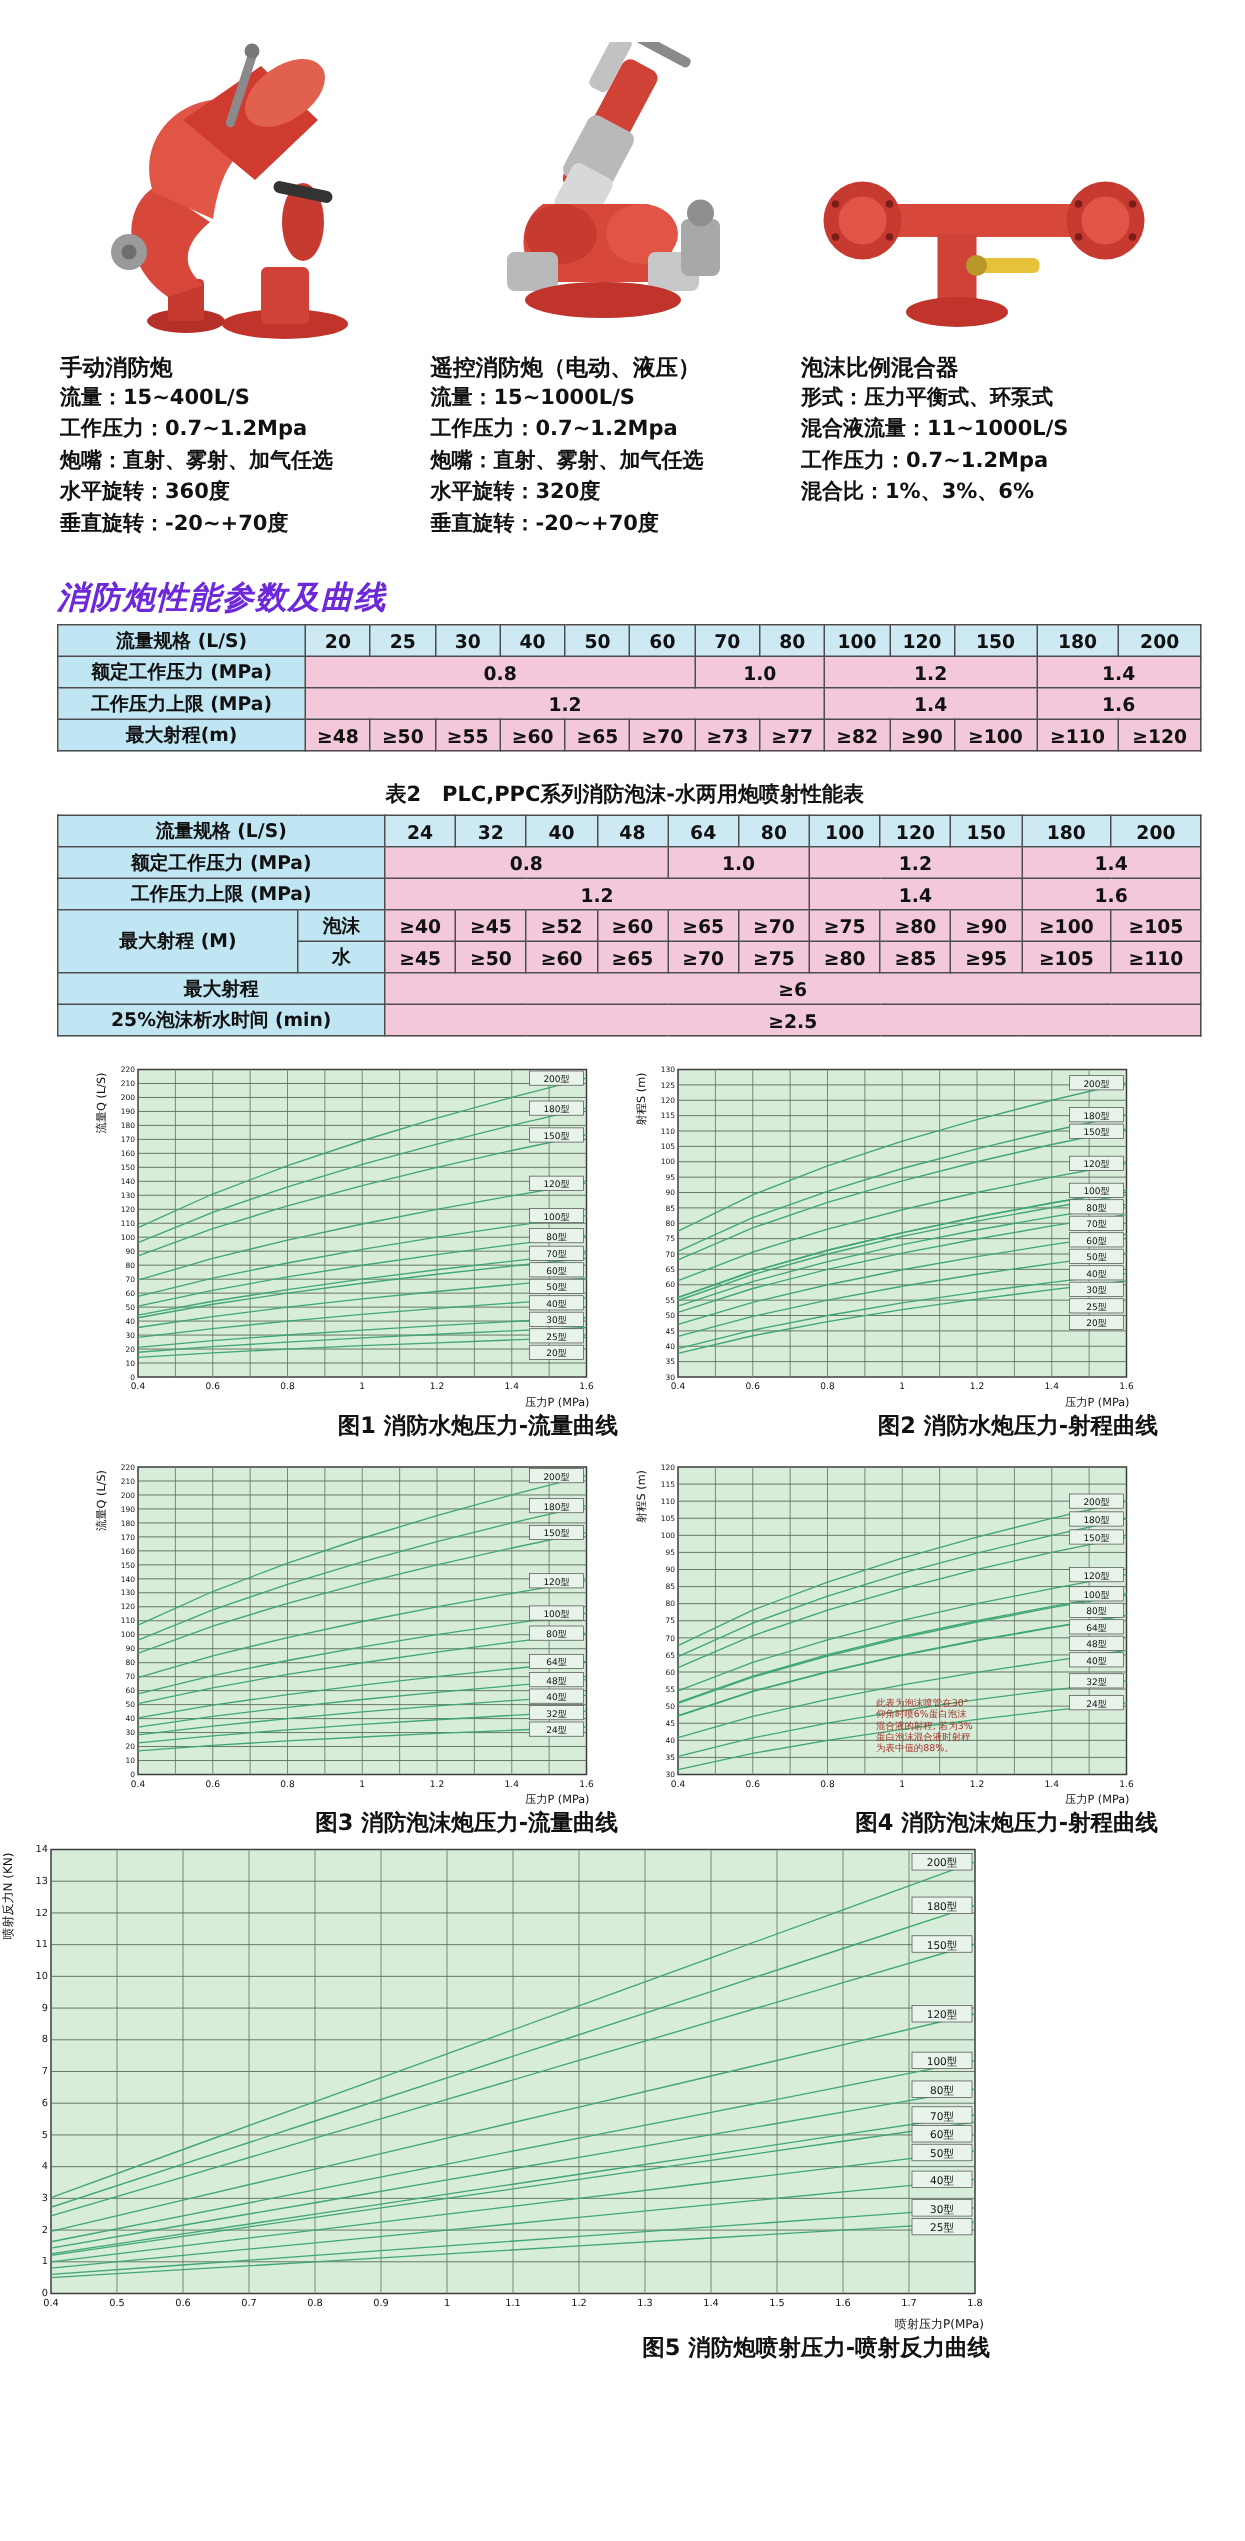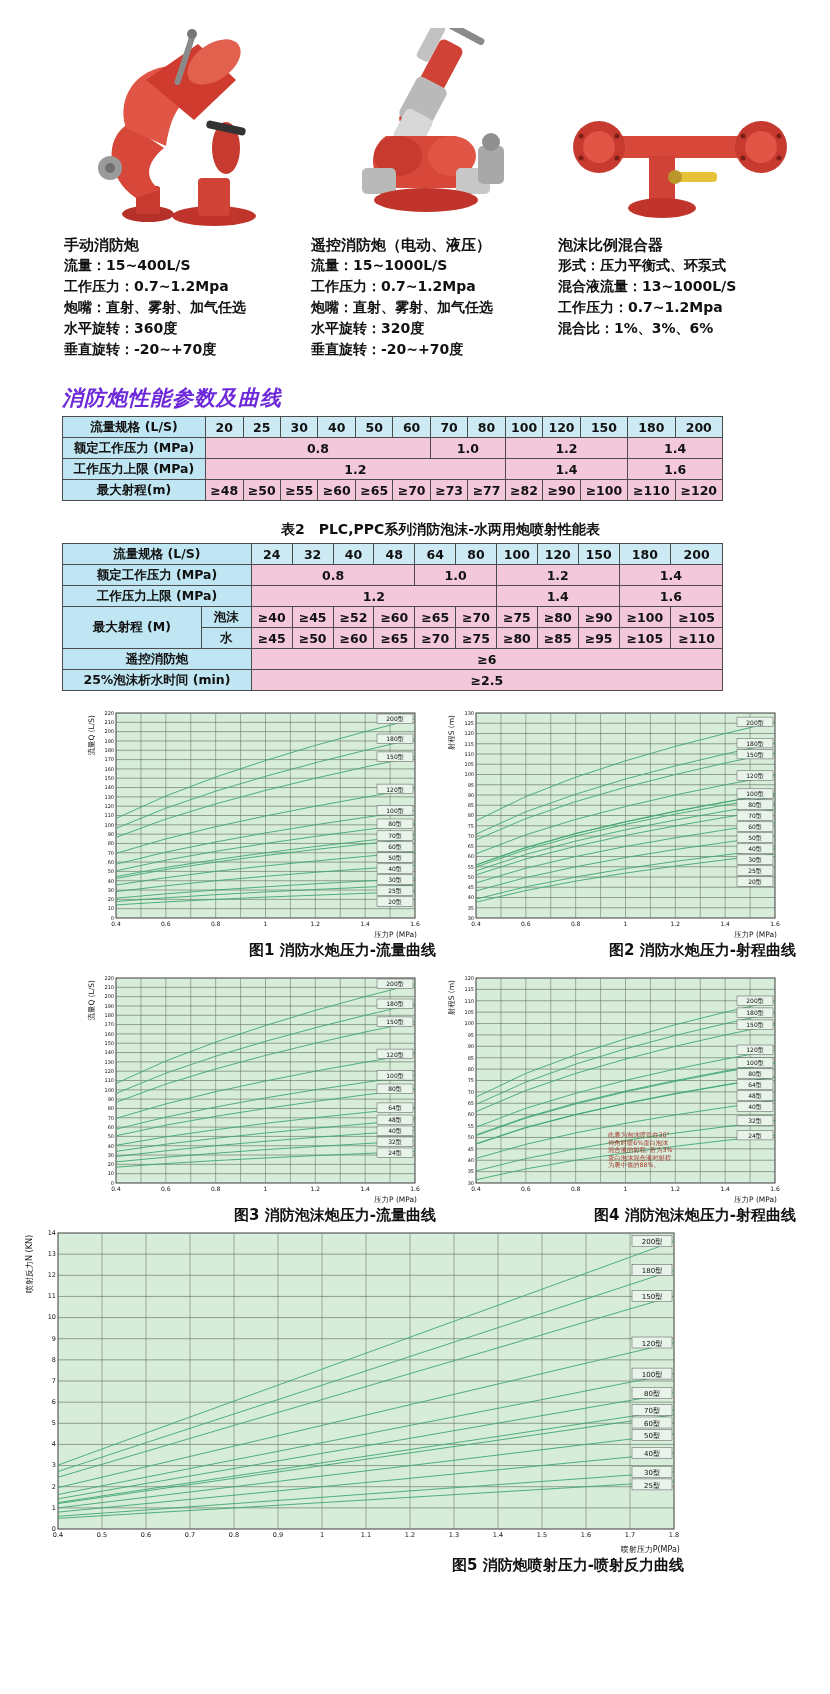--- a/index.html
+++ b/index.html
@@ -1,28 +1,28 @@
 <!DOCTYPE html>
 <html><head>
 <meta charset="utf-8">
 <style>
   html,body{margin:0;padding:0;background:#fff;}
   body{font-family:"DejaVu Sans","Liberation Sans",sans-serif;color:#111;}
-  .page{width:830px;height:1694px;background:#fff;box-sizing:border-box;padding-top:28px;overflow:hidden;padding-left:24px;}
+  .page{width:830px;height:1694px;background:#fff;box-sizing:border-box;padding-top:28px;overflow:hidden;}
   
   .products{display:flex;margin-left:40px;}
   .product{width:243px;margin-right:4px;}
   .img-box{height:200px;display:flex;align-items:flex-end;justify-content:center;}
   .p-name{font-size:15px;font-weight:bold;margin-top:8px;}
   .p-spec{font-size:14px;font-weight:600;line-height:21px;white-space:nowrap;}
   
   h1.sec{font-size:21px;font-weight:bold;font-style:italic;color:#6d28d9;margin:24px 0 4px 38px;letter-spacing:1px;}
   
   .tbl-title{width:757px;margin:10px 0 4px 38px;text-align:center;font-size:14px;font-weight:bold;}
-  table.perf{border-collapse:collapse;margin-left:38px;width:661px;table-layout:auto;}
+  table.perf{border-collapse:collapse;margin-left:38px;width:763px;table-layout:auto;}
   table.perf td{border:1px solid #4c4c4c;height:20px;font-size:12.5px;font-weight:600;text-align:center;padding:0 2px;}
   td.lab{background:#bfe6f2;text-align:left;padding-left:10px;}
   td.labc{background:#bfe6f2;}
   td.blu{background:#cdeaf4;}
   td.val{background:#f2c8da;}
   
   .charts-grid{display:grid;grid-template-columns:350px 350px;column-gap:10px;row-gap:4px;margin:14px 0 0 62px;gap:10px;}
   figure.chart{margin:0;}
   figure.chart figcaption{text-align:right;font-weight:bold;font-size:15px;margin-top:1px;}
   .big-wrap{margin-left:86px;margin-top:6px;width:660px;}
@@ -105,21 +105,21 @@
           <circle cx="178" cy="70" r="2.5" fill="#7c1e18"></circle>
             <circle cx="214" cy="70" r="2.5" fill="#7c1e18"></circle>
           <rect x="84" y="68" width="26" height="48" fill="#d04236"></rect>
           <ellipse cx="97" cy="120" rx="34" ry="10" fill="#c0342b"></ellipse>
           <rect x="108" y="84" width="44" height="10" rx="4" fill="#e8c13a"></rect>
           <circle cx="110" cy="89" r="7" fill="#b9972a"></circle>
         </svg>
       </div>
       <div class="p-name">泡沫比例混合器</div>
       <div class="p-spec">形式：压力平衡式、环泵式</div>
-      <div class="p-spec">混合液流量：13~1000L/S</div>
+      <div class="p-spec">混合液流量：11~1000L/S</div>
       <div class="p-spec">工作压力：0.7~1.2Mpa</div>
       <div class="p-spec">混合比：1%、3%、6%</div>
     </div>
   </div>
 
   <h1 class="sec">消防炮性能参数及曲线</h1>
 
   <table class="perf">
     <tbody id="t1body">
         <tr>
@@ -223,21 +223,21 @@
           <td class="val">≥65</td>
           <td class="val">≥70</td>
           <td class="val">≥75</td>
           <td class="val">≥80</td>
           <td class="val">≥85</td>
           <td class="val">≥95</td>
           <td class="val">≥105</td>
           <td class="val">≥110</td>
         </tr>
         <tr>
-          <td colspan="2" class="labc">遥控消防炮</td>
+          <td colspan="2" class="labc">最大射程</td>
           <td colspan="11" class="val">≥6</td>
         </tr>
         <tr>
           <td colspan="2" class="lab">25%泡沫析水时间 (min)</td>
           <td colspan="11" class="val">≥2.5</td>
         </tr>
       </tbody>
   </table>
 
   <div class="charts-grid">

